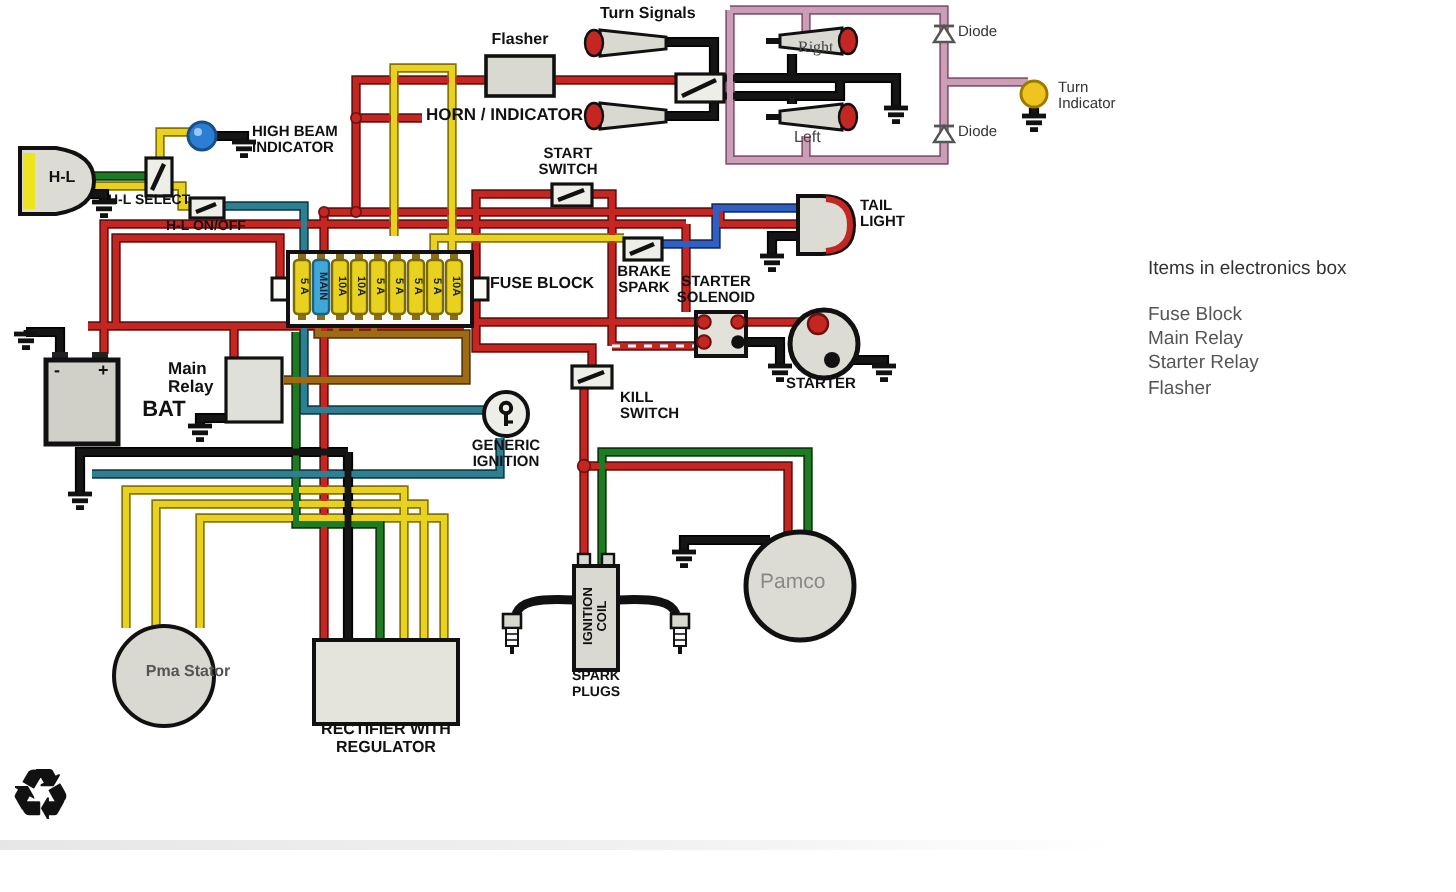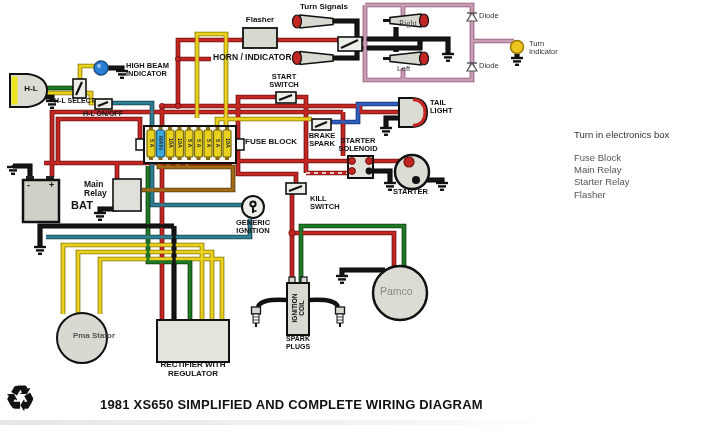--- a/index.html
+++ b/index.html
@@ -384,28 +384,27 @@
 COIL</div>
   <div class="lbl ctr" style="left:275px;top:335px;width:46px;font-size:7px;">SPARK
 PLUGS</div>
   <div class="lbl soft" style="left:380px;top:286px;font-size:10.5px;color:#8a8a84;">Pamco</div>
   <div class="lbl ctr" style="left:57px;top:332px;width:74px;font-size:8px;color:#555;">Pma Stator</div>
   <div class="lbl ctr" style="left:159px;top:329px;width:68px;font-size:8px;margin-top:32px;">RECTIFIER WITH
 REGULATOR</div>
   <div class="lbl" style="left:430px;top:99px;font-size:7.5px;">TAIL
 LIGHT</div>
 
-  <div class="lbl soft" style="left:574px;top:130px;font-size:9.5px;color:#333;">Turn in electronics box</div>
+  <div class="lbl soft" style="left:574px;top:130px;font-size:9.5px;color:#333;">Items in electronics box</div>
   <div class="lbl soft" style="left:574px;top:152px;font-size:9.5px;color:#555;line-height:12.2px;">Fuse Block
 Main Relay
 Starter Relay
 Flasher</div>
 
   <div class="lbl" style="left:5px;top:380px;font-size:34px;line-height:36px;">♻</div>
-  <div class="lbl" style="left:100px;top:398px;font-size:13px;letter-spacing:.2px;">1981 XS650 SIMPLIFIED AND COMPLETE WIRING DIAGRAM</div>
 
   <div class="artifact"></div>
 <div class="fuse-lbl" style="left: 148px; top: 130px;">5 A</div>
     <div class="fuse-lbl" style="left: 157.5px; top: 130px;">MAIN</div>
     <div class="fuse-lbl" style="left: 167px; top: 130px;">10A</div>
     <div class="fuse-lbl" style="left: 176.5px; top: 130px;">10A</div>
     <div class="fuse-lbl" style="left: 186px; top: 130px;">5 A</div>
     <div class="fuse-lbl" style="left: 195.5px; top: 130px;">5 A</div>
     <div class="fuse-lbl" style="left: 205px; top: 130px;">5 A</div>
     <div class="fuse-lbl" style="left: 214.5px; top: 130px;">5 A</div>

